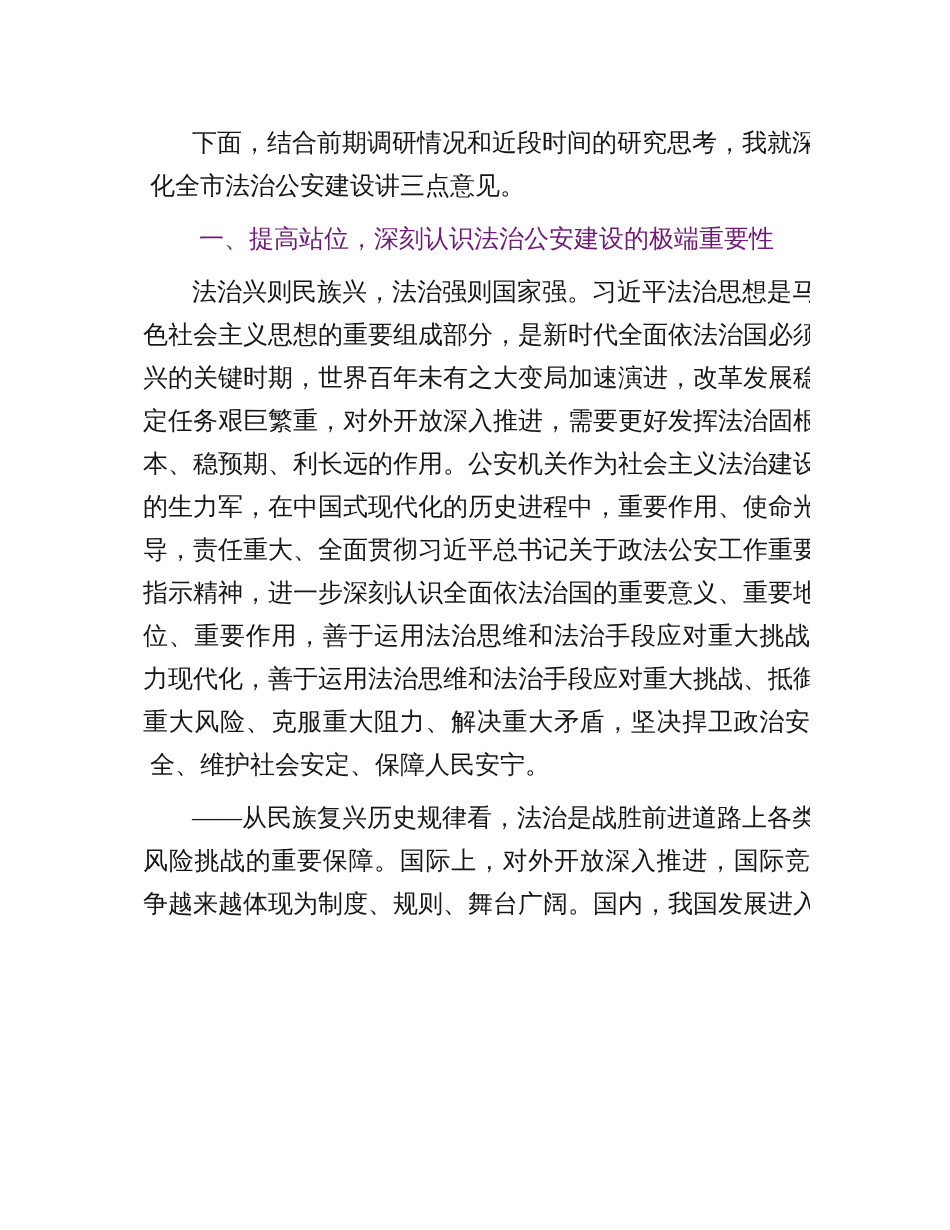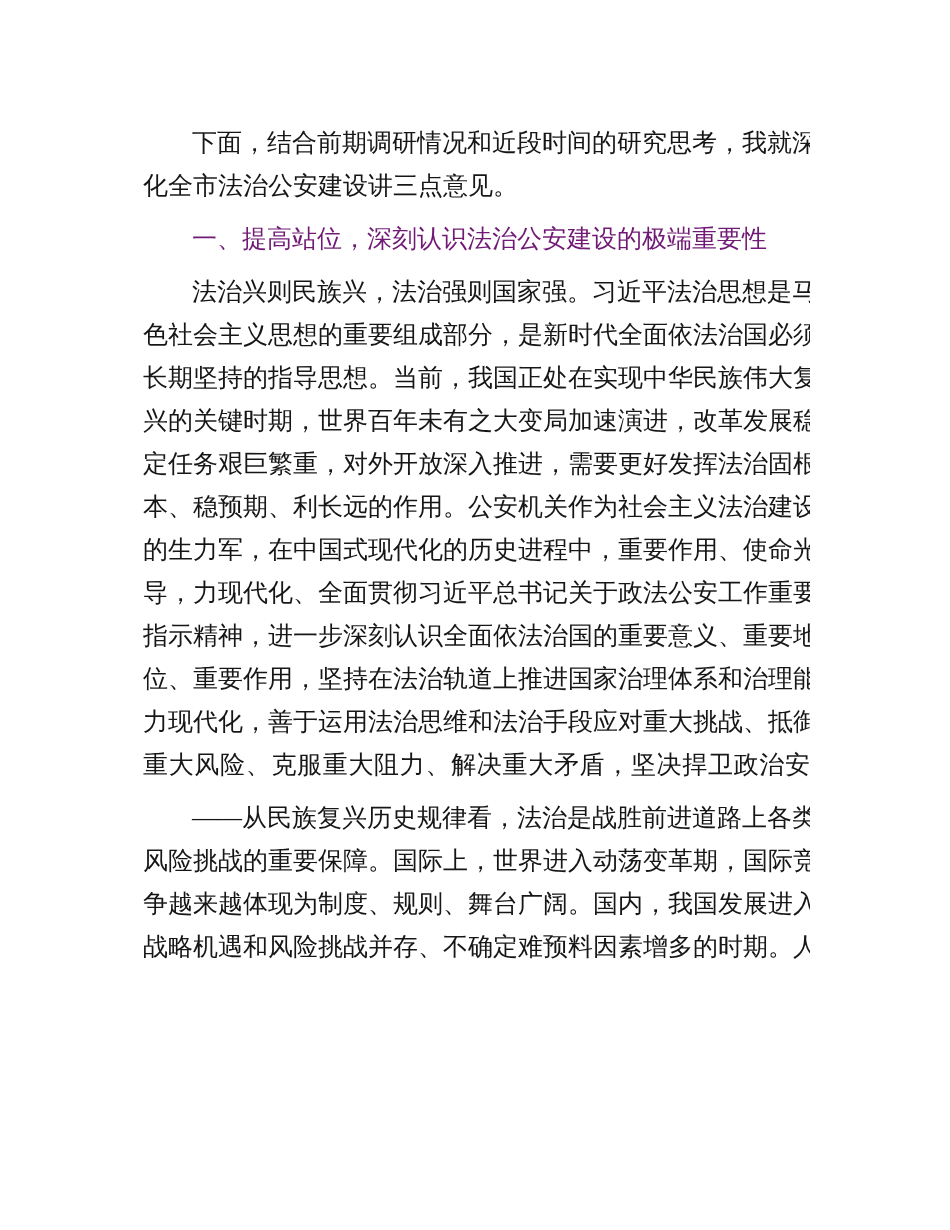--- a/index.html
+++ b/index.html
@@ -35,20 +35,21 @@
     color: #161616;
     text-align: justify;
     text-align-last: justify;
     overflow: hidden;
     white-space: nowrap;
   }
   .line.indent { padding-left: 49px; }
   .line.no-just {
     text-align: left;
     text-align-last: left;
+    margin-left: 7px;
   }
   .para.heading .line {
     font-weight: 400;
     color: #701a75;
   }
 </style>
 </head>
 <body>
 
 <div class="page">
@@ -56,31 +57,30 @@
       <div class="para body">
         <div class="line indent">下面，结合前期调研情况和近段时间的研究思考，我就深</div>
         <div class="line no-just">化全市法治公安建设讲三点意见。</div>
       </div>
       <div class="para heading">
         <div class="line indent no-just">一、提高站位，深刻认识法治公安建设的极端重要性</div>
       </div>
       <div class="para body">
         <div class="line indent">法治兴则民族兴，法治强则国家强。习近平法治思想是马</div>
         <div class="line">色社会主义思想的重要组成部分，是新时代全面依法治国必须</div>
-        <div class="line">长期坚持的指导思想。当前，我国正处在实现中华民族伟大复</div>
         <div class="line">兴的关键时期，世界百年未有之大变局加速演进，改革发展稳</div>
         <div class="line">定任务艰巨繁重，对外开放深入推进，需要更好发挥法治固根</div>
         <div class="line">本、稳预期、利长远的作用。公安机关作为社会主义法治建设</div>
         <div class="line">的生力军，在中国式现代化的历史进程中，重要作用、使命光</div>
-        <div class="line">导，力现代化、全面贯彻习近平总书记关于政法公安工作重要</div>
+        <div class="line">导，责任重大、全面贯彻习近平总书记关于政法公安工作重要</div>
         <div class="line">指示精神，进一步深刻认识全面依法治国的重要意义、重要地</div>
-        <div class="line">位、重要作用，坚持在法治轨道上推进国家治理体系和治理能</div>
+        <div class="line">位、重要作用，善于运用法治思维和法治手段应对重大挑战</div>
         <div class="line">力现代化，善于运用法治思维和法治手段应对重大挑战、抵御</div>
         <div class="line">重大风险、克服重大阻力、解决重大矛盾，坚决捍卫政治安</div>
+        <div class="line no-just">全、维护社会安定、保障人民安宁。</div>
       </div>
       <div class="para body">
         <div class="line indent">——从民族复兴历史规律看，法治是战胜前进道路上各类</div>
-        <div class="line">风险挑战的重要保障。国际上，世界进入动荡变革期，国际竞</div>
+        <div class="line">风险挑战的重要保障。国际上，对外开放深入推进，国际竞</div>
         <div class="line">争越来越体现为制度、规则、舞台广阔。国内，我国发展进入</div>
-        <div class="line">战略机遇和风险挑战并存、不确定难预料因素增多的时期。人</div>
       </div>
     </div>
 </div>
 
 </body></html>

